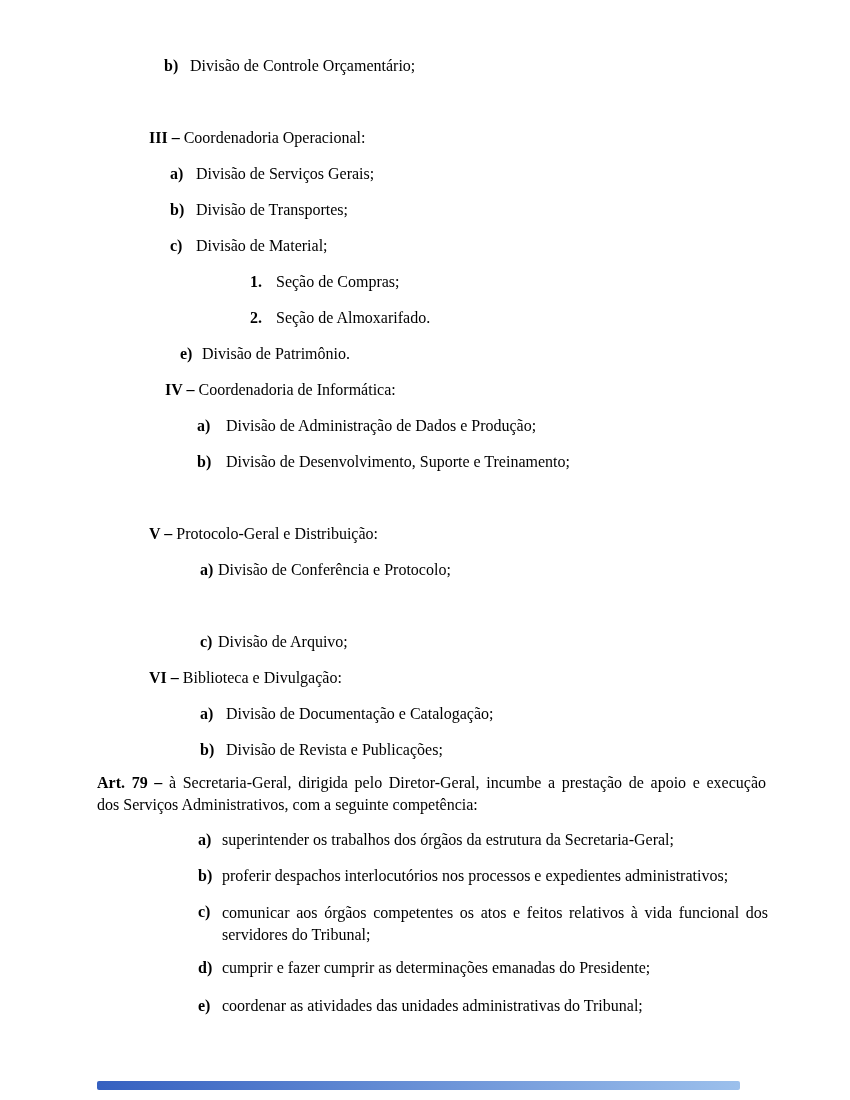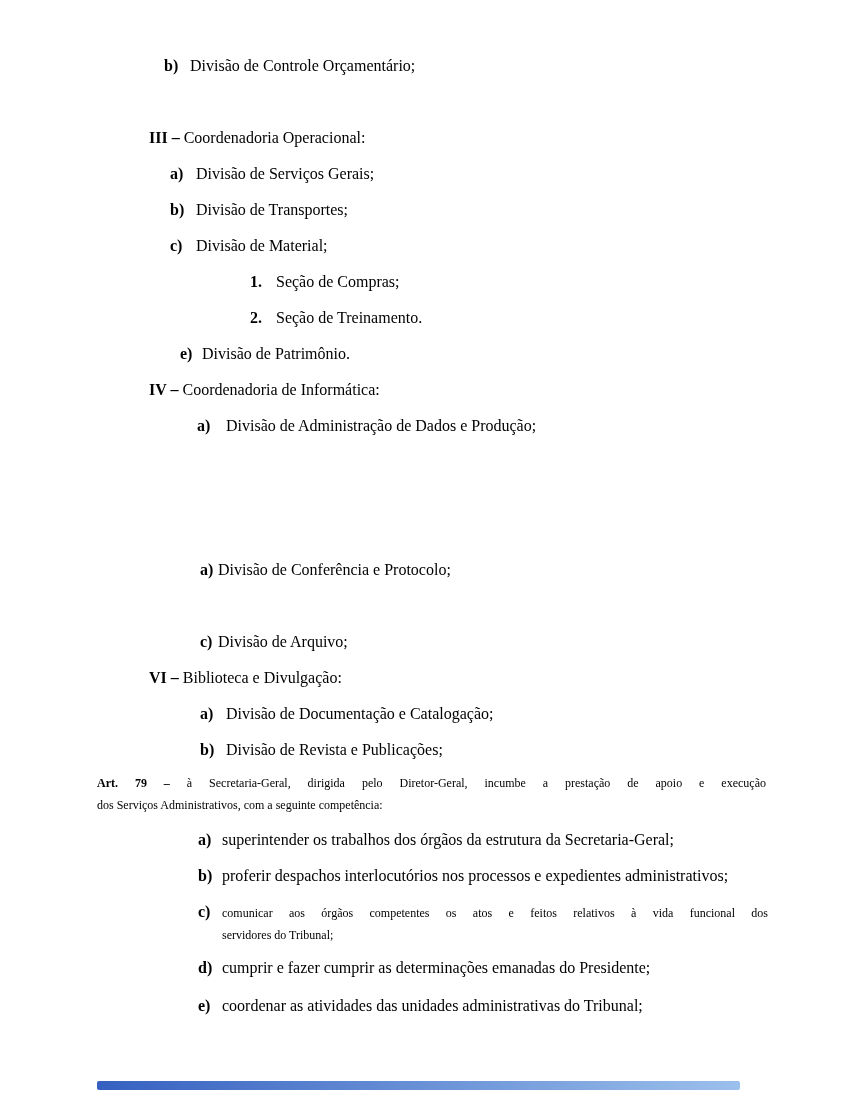--- a/index.html
+++ b/index.html
@@ -20,21 +20,21 @@
     font-size: 16px;
     line-height: 20px;
     white-space: nowrap;
   }
   .lbl {
     font-weight: bold;
     display: inline-block;
   }
   .para {
     position: absolute;
-    font-size: 12px;
+    font-size: 16px;
     line-height: 22px;
     font-family: Liberation Serif, serif;
   }
   .para .jline {
     text-align: justify;
     text-align-last: justify;
     width: 100%;
   }
   .artlbl { font-weight: bold; }
   .bar {
@@ -49,28 +49,30 @@
 
   <div class="line" style="top:56px;left:164px"><span class="lbl" style="width:26px">b)</span><span>Divisão de Controle Orçamentário;</span></div>
 
   <div class="line" style="top:128px;left:149px"><span class="lbl">III –</span> <span>Coordenadoria Operacional:</span></div>
 
   <div class="line" style="top:164px;left:170px"><span class="lbl" style="width:26px">a)</span><span>Divisão de Serviços Gerais;</span></div>
   <div class="line" style="top:200px;left:170px"><span class="lbl" style="width:26px">b)</span><span>Divisão de Transportes;</span></div>
   <div class="line" style="top:236px;left:170px"><span class="lbl" style="width:26px">c)</span><span>Divisão de Material;</span></div>
 
   <div class="line" style="top:272px;left:250px"><span class="lbl" style="width:26px">1.</span><span>Seção de Compras;</span></div>
-  <div class="line" style="top:308px;left:250px"><span class="lbl" style="width:26px">2.</span><span>Seção de Treinamento.</span></div>
+  <div class="line" style="top:308px;left:250px"><span class="lbl" style="width:26px">2.</span><span>Seção de Almoxarifado.</span></div>
 
   <div class="line" style="top:344px;left:180px"><span class="lbl" style="width:22px">e)</span><span>Divisão de Patrimônio.</span></div>
 
-  <div class="line" style="top:380px;left:149px"><span class="lbl">IV –</span> <span>Coordenadoria de Informática:</span></div>
+  <div class="line" style="top:380px;left:165px"><span class="lbl">IV –</span> <span>Coordenadoria de Informática:</span></div>
 
   <div class="line" style="top:416px;left:197px"><span class="lbl" style="width:29px">a)</span><span>Divisão de Administração de Dados e Produção;</span></div>
+  <div class="line" style="top:452px;left:197px"><span class="lbl" style="width:29px">b)</span><span>Divisão de Desenvolvimento, Suporte e Treinamento;</span></div>
 
+  <div class="line" style="top:524px;left:149px"><span class="lbl">V –</span> <span>Protocolo-Geral e Distribuição:</span></div>
 
   <div class="line" style="top:560px;left:200px"><span class="lbl" style="width:18px">a)</span><span>Divisão de Conferência e Protocolo;</span></div>
   <div class="line" style="top:632px;left:200px"><span class="lbl" style="width:18px">c)</span><span>Divisão de Arquivo;</span></div>
 
   <div class="line" style="top:668px;left:149px"><span class="lbl">VI –</span> <span>Biblioteca e Divulgação:</span></div>
 
   <div class="line" style="top:704px;left:200px"><span class="lbl" style="width:26px">a)</span><span>Divisão de Documentação e Catalogação;</span></div>
   <div class="line" style="top:740px;left:200px"><span class="lbl" style="width:26px">b)</span><span>Divisão de Revista e Publicações;</span></div>
 
   <div class="para" style="top:772px;left:97px;width:669px">

